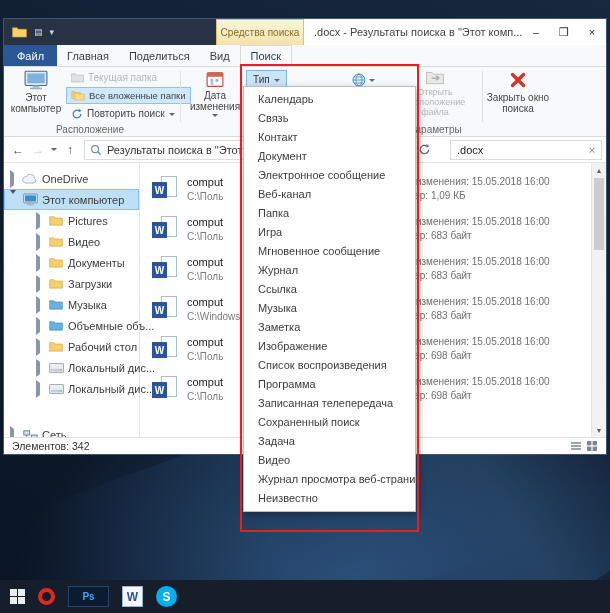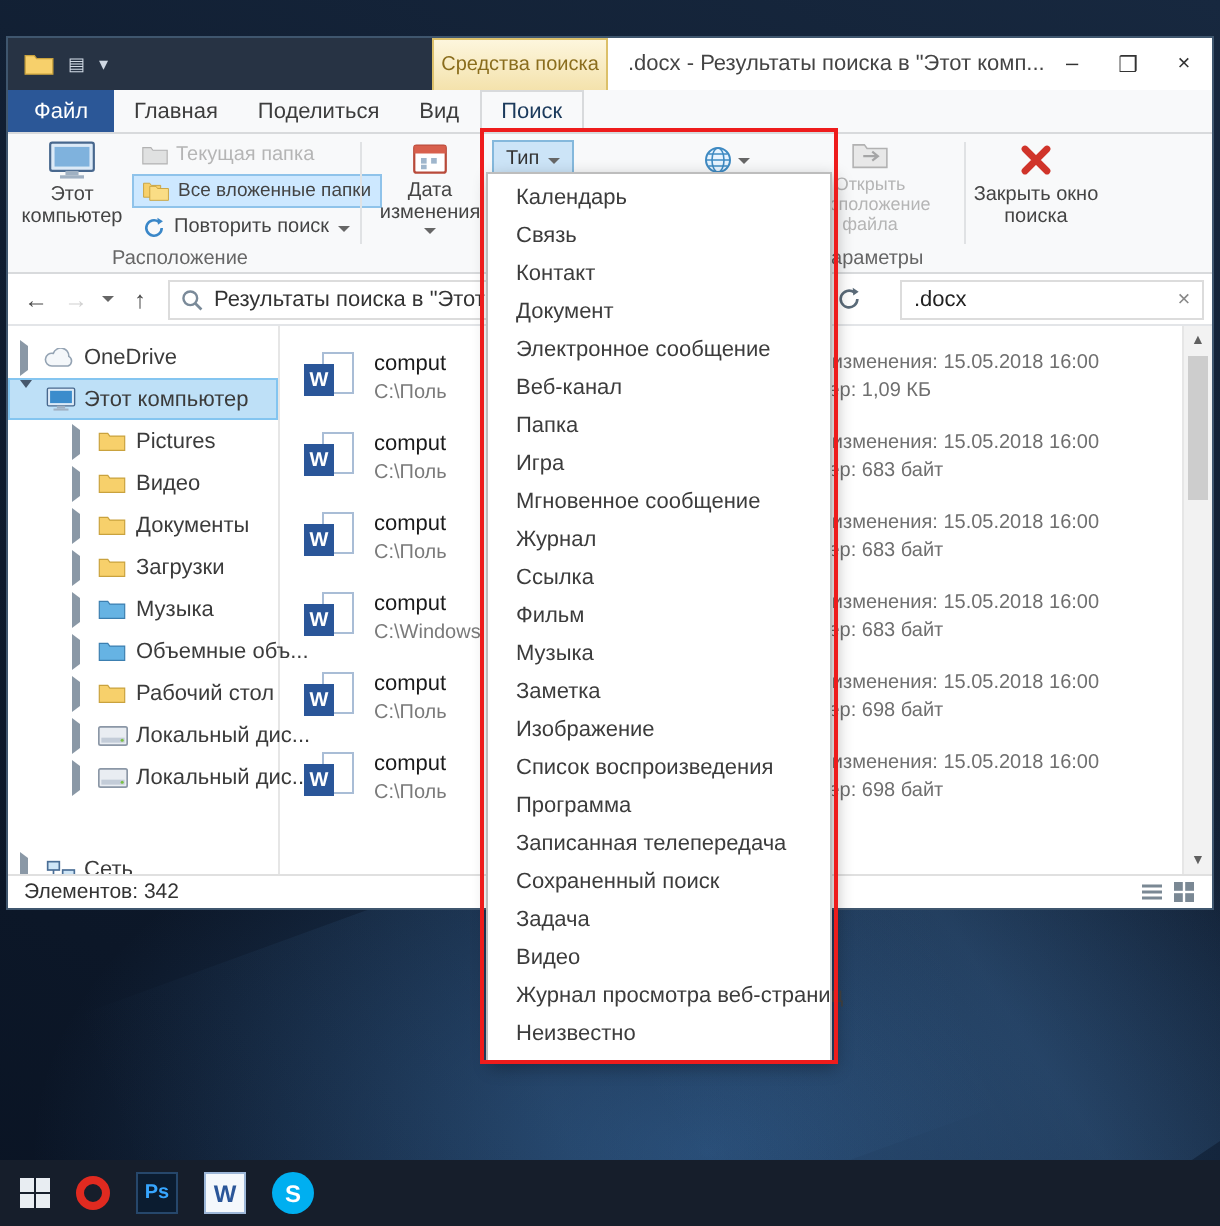--- a/index.html
+++ b/index.html
@@ -98,21 +98,21 @@
   .type-menu { position:absolute; left:243px; top:86px; width:173px; background:#fff; border:1px solid #bdbdbd;
     box-shadow:2px 3px 8px rgba(0,0,0,.3); padding:3px 0; z-index:50; }
   .menu-item { height:19px; line-height:19px; padding-left:14px; font-size:11px; color:#3c3c3c; white-space:nowrap; }
   .red-box { position:absolute; left:240px; top:64px; width:179px; height:468px; border:2px solid #ee1c1c; z-index:60; pointer-events:none; }
 
   
   .taskbar { position:absolute; left:0; right:0; bottom:0; height:33px; background:#161e2b; display:flex; align-items:center; gap:13px; padding-left:10px; z-index:100; }
   .winlogo { display:grid; grid-template-columns:7px 7px; grid-template-rows:7px 7px; gap:1px; }
   .winlogo i { background:#e8edf2; }
   .opera-o { width:17px; height:17px; border-radius:50%; border:4px solid #e02a20; }
-  .ps-badge { width:21px; height:21px; background:#0b1c30; border:1px solid #26476b; color:#37a6ff; font-size:10px; font-weight:bold;
+  .ps-badge { width:41px; height:21px; background:#0b1c30; border:1px solid #26476b; color:#37a6ff; font-size:10px; font-weight:bold;
     display:flex; align-items:center; justify-content:center; }
   .word-badge { width:21px; height:21px; background:#f4f8fc; color:#2a5699; font-size:12px; font-weight:bold;
     display:flex; align-items:center; justify-content:center; border:1px solid #9db7d8; }
   .skype-badge { width:21px; height:21px; border-radius:50%; background:#00aff0; color:#fff; font-size:12px; font-weight:bold;
     display:flex; align-items:center; justify-content:center; }
   svg { display:block; }
 </style>
 </head>
 <body>
 
@@ -529,21 +529,20 @@
     <div class="menu-item">Папка</div>
 
     <div class="menu-item">Игра</div>
 
     <div class="menu-item">Мгновенное сообщение</div>
 
     <div class="menu-item">Журнал</div>
 
     <div class="menu-item">Ссылка</div>
 
-    <div class="menu-item">Фильм</div>
 
     <div class="menu-item">Музыка</div>
 
     <div class="menu-item">Заметка</div>
 
     <div class="menu-item">Изображение</div>
 
     <div class="menu-item">Список воспроизведения</div>
 
     <div class="menu-item">Программа</div>

